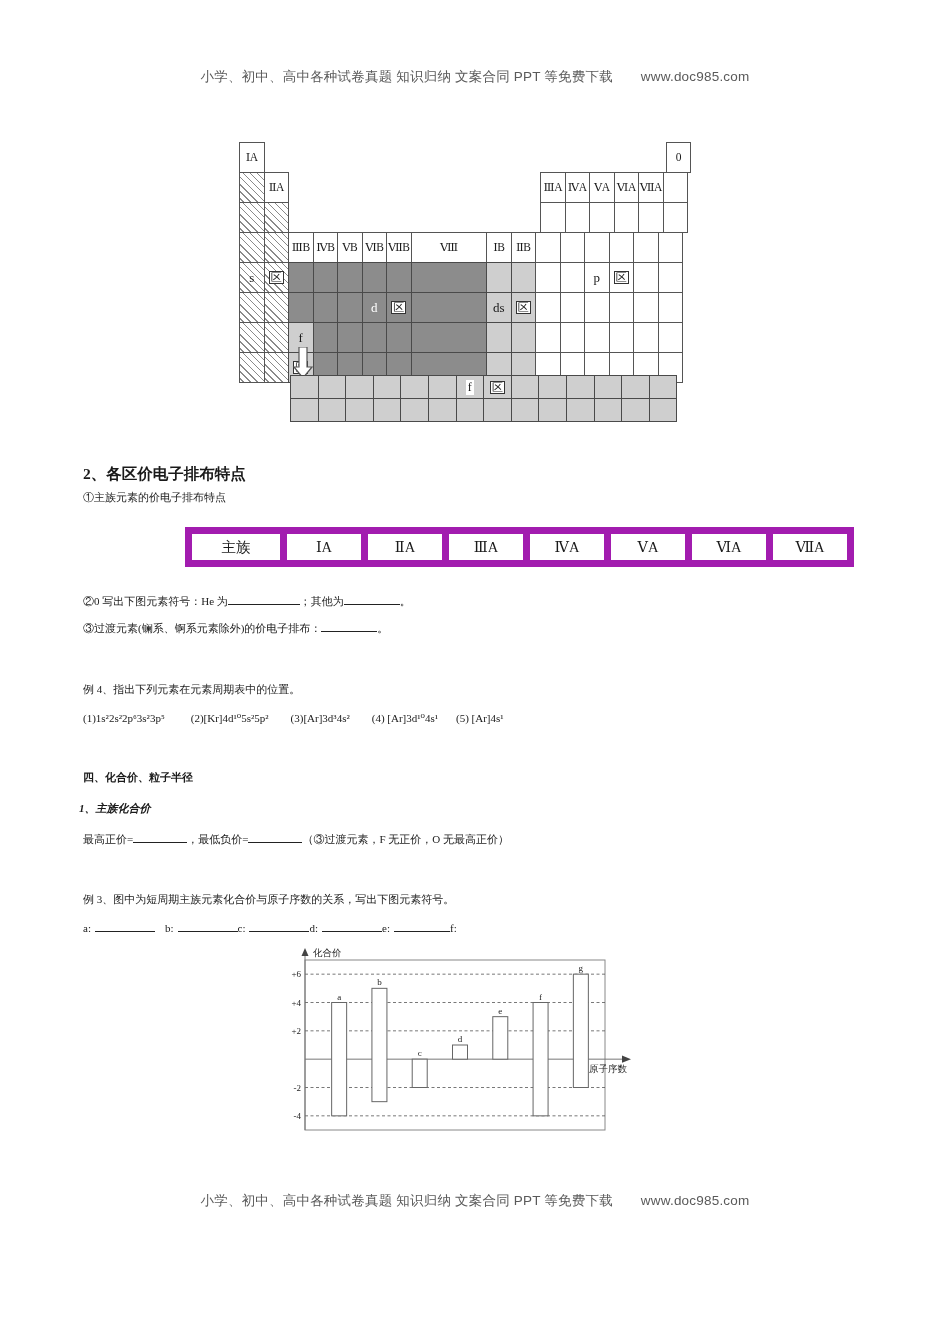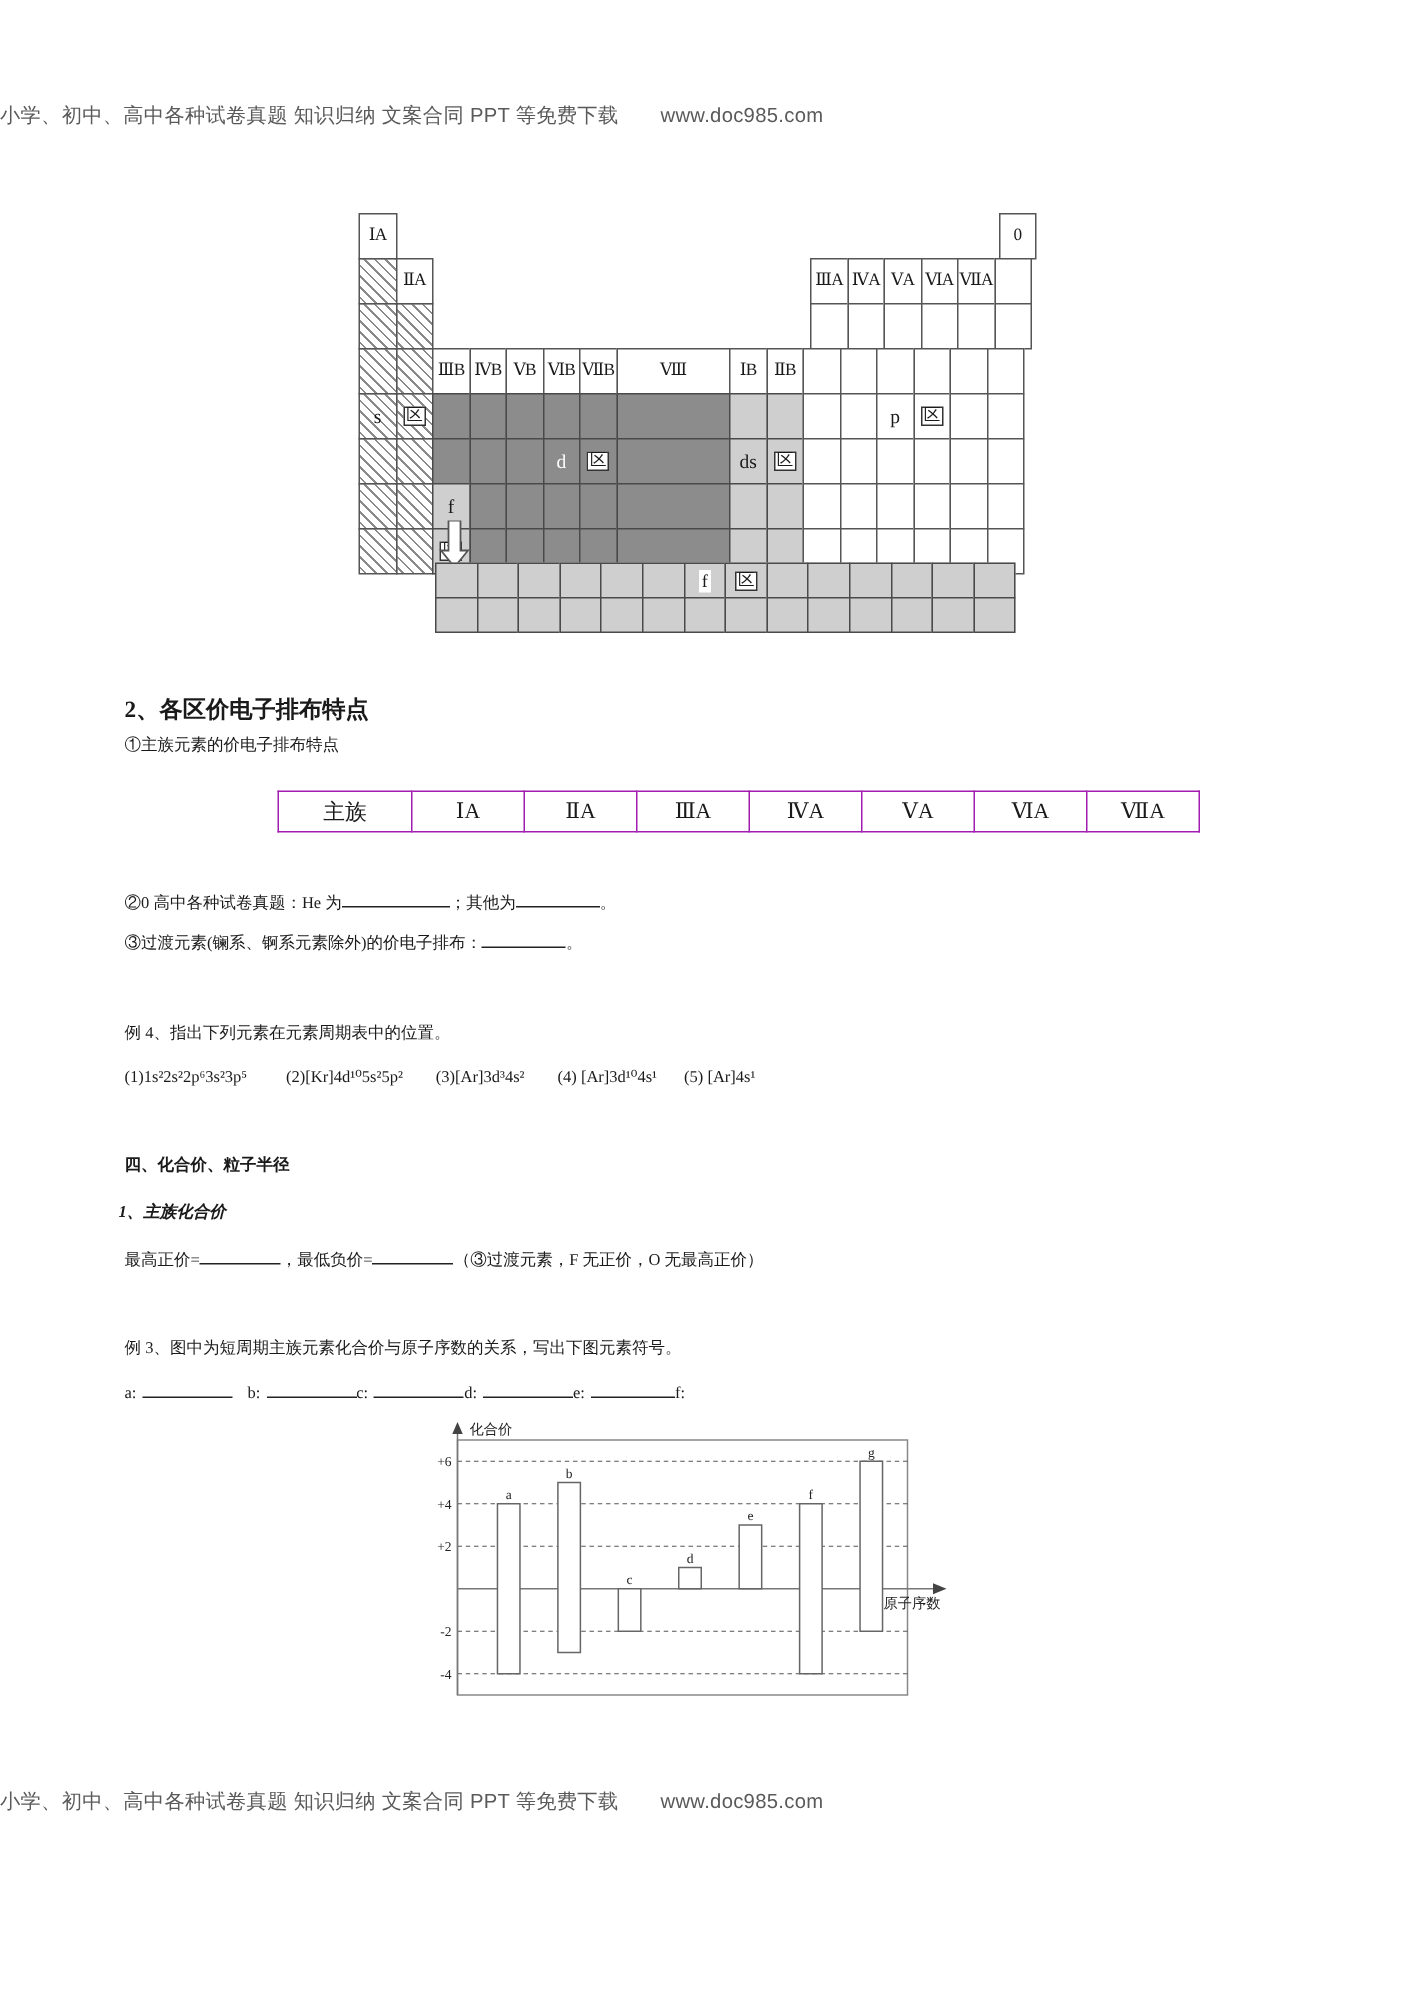--- a/index.html
+++ b/index.html
@@ -5,21 +5,21 @@
   html,body{margin:0;padding:0;}
   body{
     width:950px;height:1344px;background:#ffffff;
     font-family:"Liberation Serif","DejaVu Serif",serif;
     color:#1a1a1a;position:relative;overflow:hidden;
   }
   .page{position:relative;width:950px;height:1344px;}
 
   
   .wm{
-    position:absolute;left:0;width:950px;text-align:left;
+    position:absolute;left:0;width:950px;text-align:center;
     font-size:13.5px;color:#5a5a5a;letter-spacing:.2px;
     font-family:"Liberation Sans","DejaVu Sans",sans-serif;
     white-space:pre;
   }
   .wm-head{top:68px;}
   .wm-foot{top:1192px;}
   .wm .url{font-family:"Liberation Sans","DejaVu Sans",sans-serif;}
 
   
   #ptable{position:absolute;left:240px;top:143px;}
@@ -62,21 +62,21 @@
   #fArrow{position:absolute;left:292px;top:347px;width:22px;height:32px;}
 
   
   .txt{position:absolute;font-size:11px;line-height:1.6;white-space:pre;}
   .bold{font-weight:bold;}
   .blank{display:inline-block;border-bottom:1px solid #222;height:1em;vertical-align:baseline;}
 
   
   #mgTable{position:absolute;left:185px;top:527px;border-collapse:collapse;}
   #mgTable td{
-    border:1px solid #a21caf;height:26px;text-align:center;
+    border:7px solid #a21caf;height:26px;text-align:center;
     font-size:14.5px;padding:0 4px;
   }
   #mgTable td.first{width:80px;}
   #mgTable td.col{width:66px;}
 
   
   #chartWrap{position:absolute;left:283px;top:944px;width:350px;height:200px;}
   #chartSvg{display:block;}
 </style>
 </head>
@@ -298,21 +298,21 @@
       <td class="col">ⅡA</td>
       <td class="col">ⅢA</td>
       <td class="col">ⅣA</td>
       <td class="col">ⅤA</td>
       <td class="col">ⅥA</td>
       <td class="col">ⅦA</td>
     </tr>
   </tbody>
     </table>
 
-  <div class="txt" style="left:83px;top:593px;"><span>②0 高中各种试卷真题：He 为</span><span class="blank" style="width:72px"></span><span>；其他为</span><span class="blank" style="width:56px"></span><span>。</span></div>
+  <div class="txt" style="left:83px;top:593px;"><span>②0 写出下图元素符号：He 为</span><span class="blank" style="width:72px"></span><span>；其他为</span><span class="blank" style="width:56px"></span><span>。</span></div>
 
   <div class="txt" style="left:83px;top:620px;"><span>③过渡元素(镧系、锕系元素除外)的价电子排布：</span><span class="blank" style="width:56px"></span><span>。</span></div>
 
   <div class="txt" style="left:83px;top:681px;">例 4、指出下列元素在元素周期表中的位置。</div>
 
   <div class="txt" style="left:83px;top:710px;"><span>(1)1s²2s²2p⁶3s²3p⁵</span><span style="display:inline-block;width:26px"></span><span>(2)[Kr]4d¹⁰5s²5p²</span><span style="display:inline-block;width:22px"></span><span>(3)[Ar]3d³4s²</span><span style="display:inline-block;width:22px"></span><span>(4) [Ar]3d¹⁰4s¹</span><span style="display:inline-block;width:18px"></span><span>(5) [Ar]4s¹</span></div>
 
   <div class="txt bold" style="left:83px;top:769px;">四、化合价、粒子半径</div>
 
   <div class="txt bold" style="left:79px;top:800px;font-style:italic;">1、主族化合价</div>

